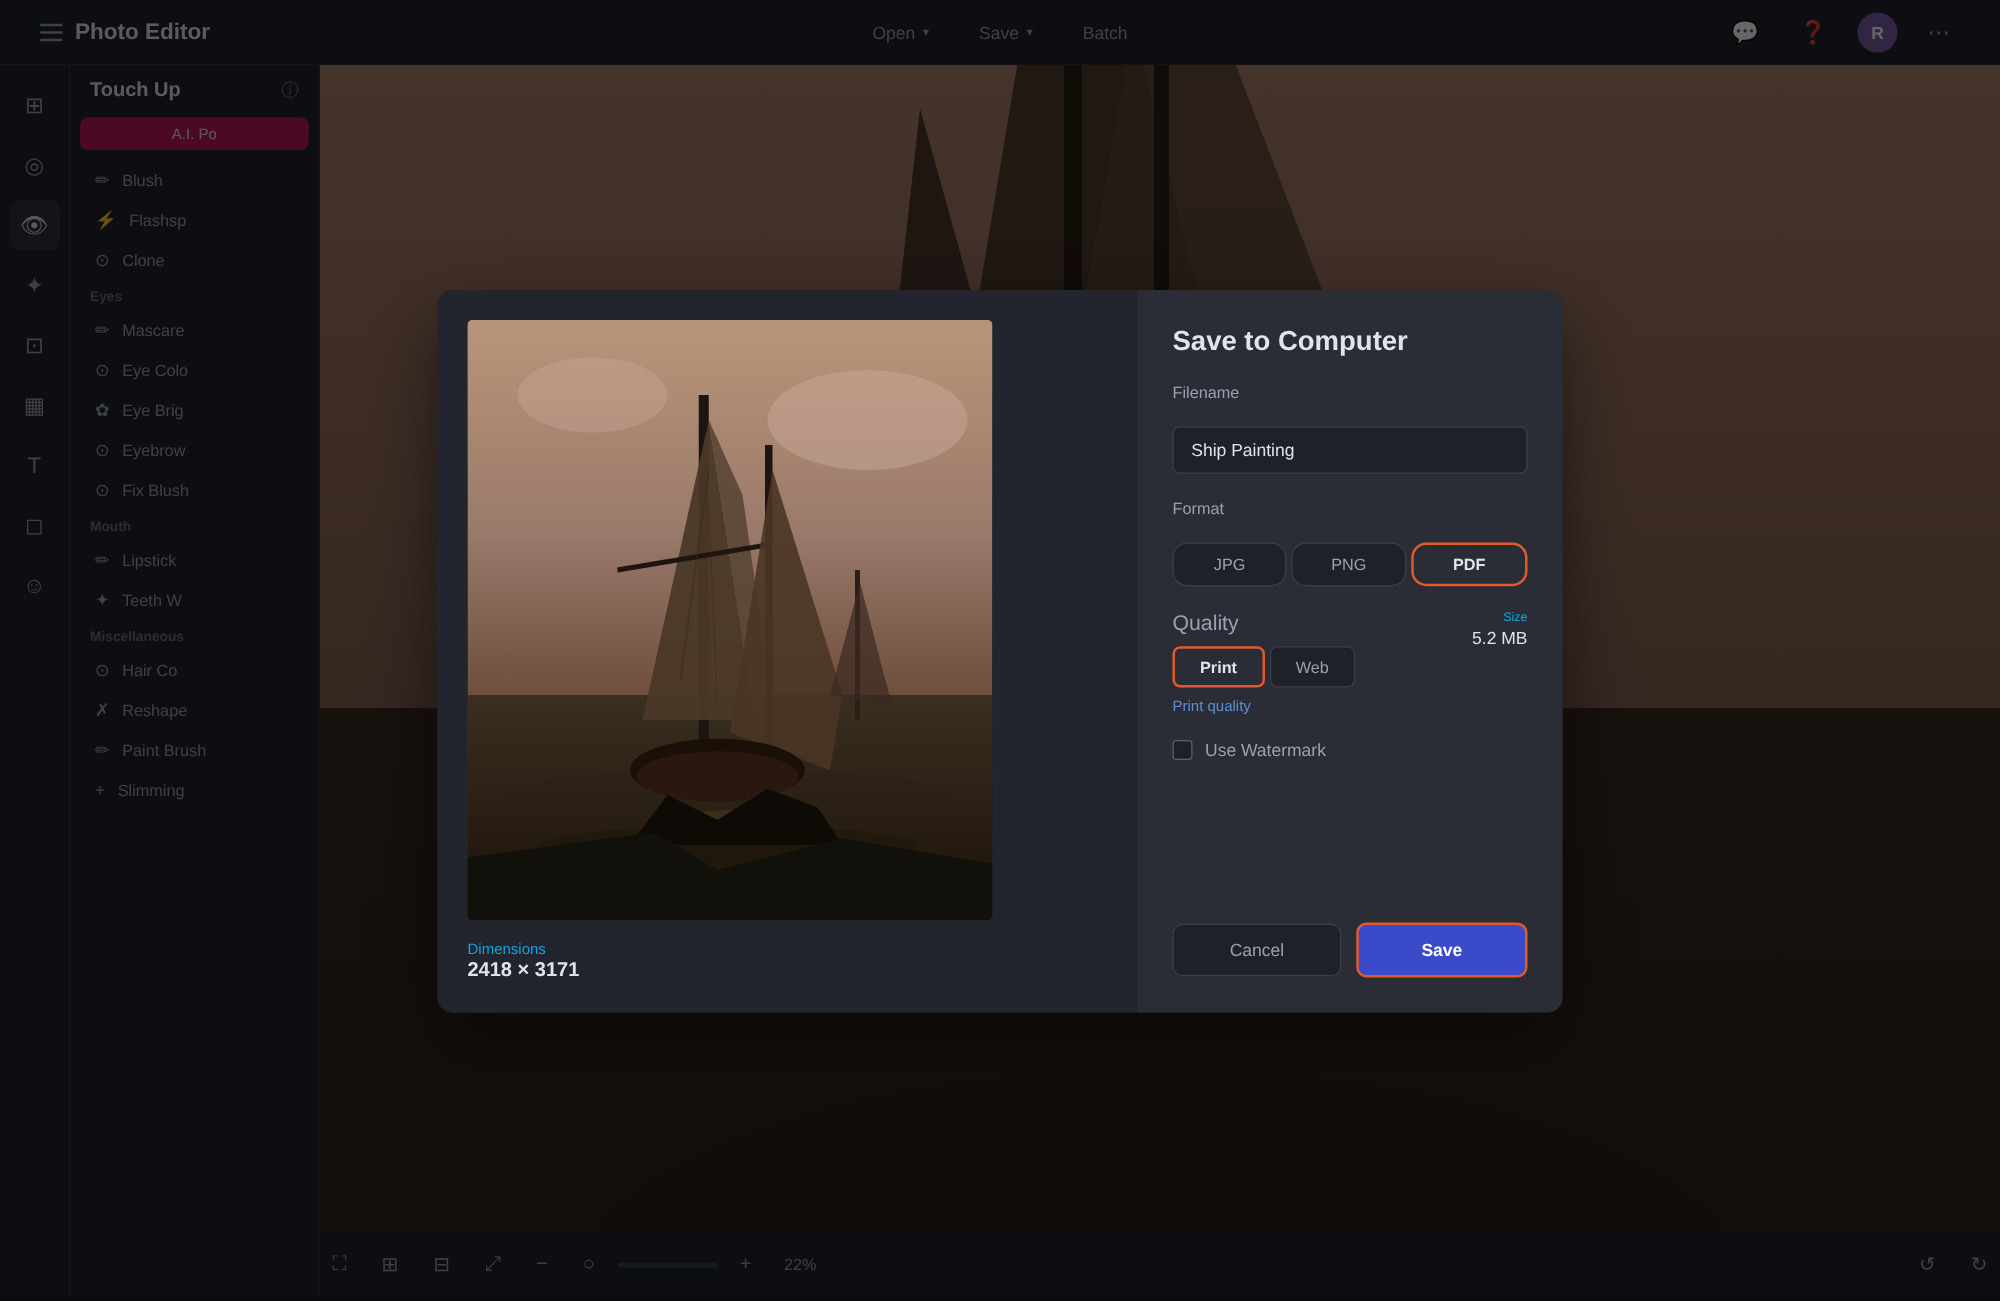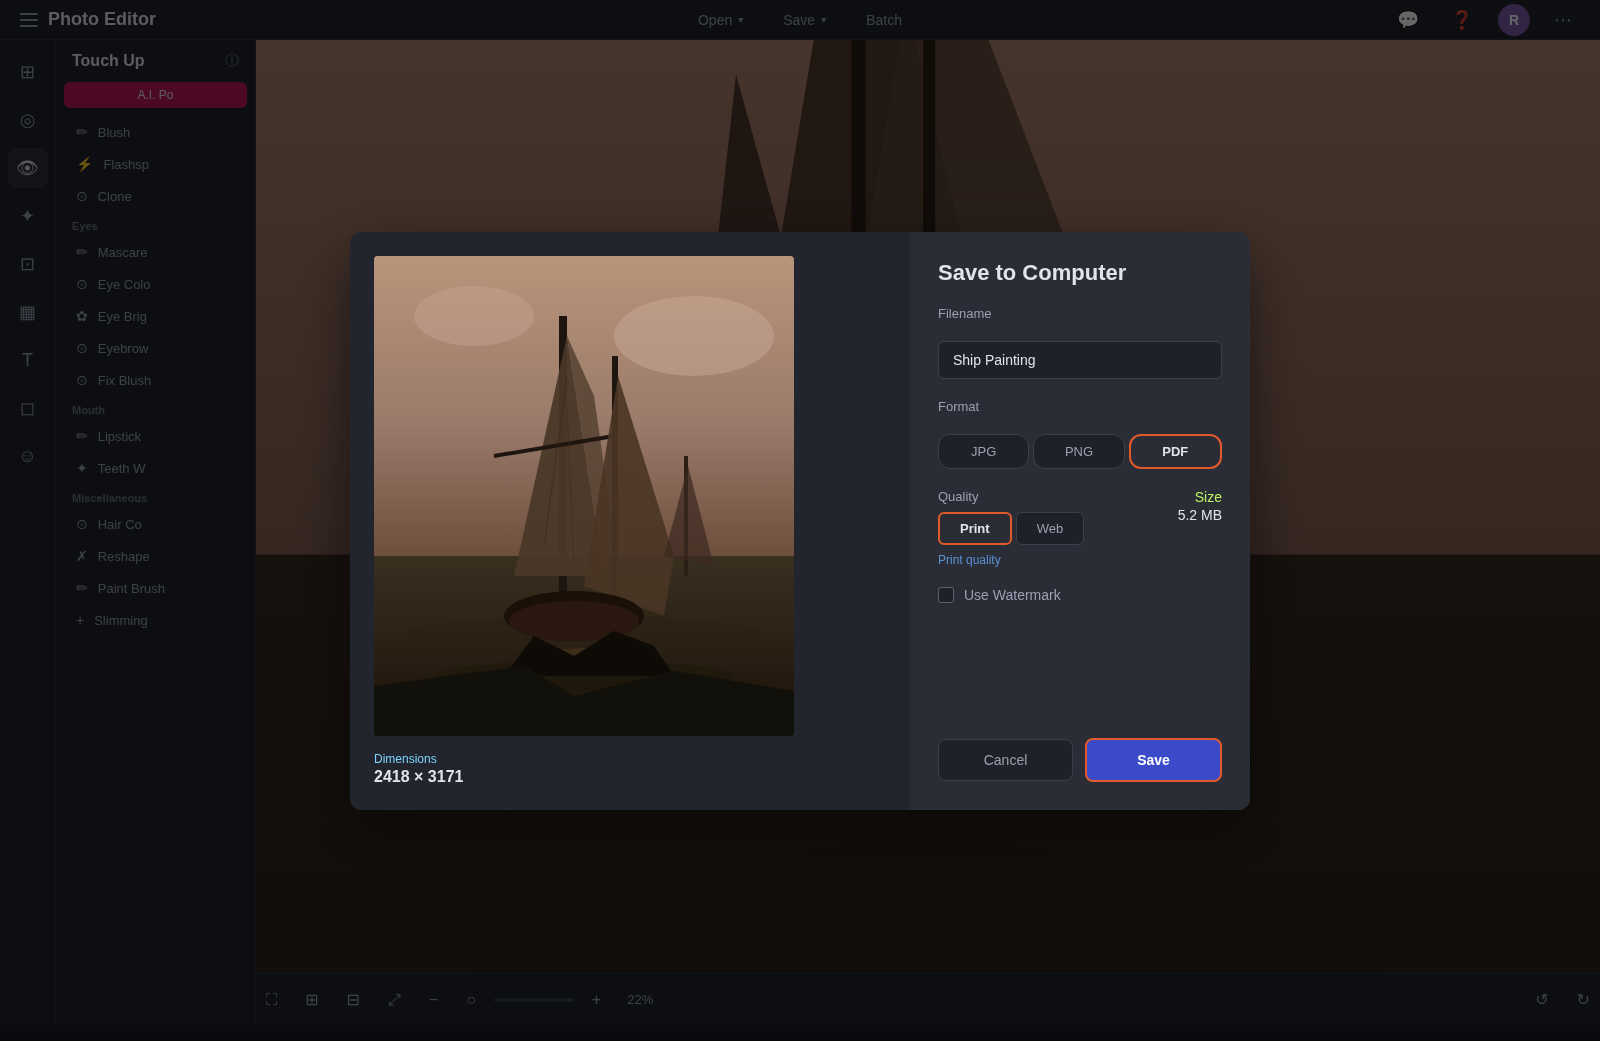--- a/index.html
+++ b/index.html
@@ -9,23 +9,23 @@
       overflow: hidden;
       font-family: -apple-system, BlinkMacSystemFont, 'Segoe UI', sans-serif;
       background: #1a1d24;
       color: #cdd0d8;
     }
 
     
     .topbar {
       display: flex;
       align-items: center;
-      height: 40px;
+      height: 52px;
       background: #22252e;
-      padding: 0 20px;
+      padding: 0 32px;
       border-bottom: 1px solid #2e3240;
       position: relative;
       z-index: 1;
     }
     .topbar-left {
       display: flex;
       align-items: center;
       gap: 10px;
       min-width: 220px;
     }
@@ -280,21 +280,21 @@
       width: 100%;
       height: 100%;
     }
     .modal-dimensions {
       display: flex;
       flex-direction: column;
       gap: 2px;
     }
     .dimensions-label {
       font-size: 12px;
-      color: #7dd3fc;
+      color: #0ea5e9;
     }
     .dimensions-value {
       font-size: 16px;
       font-weight: 600;
       color: #e2e4ea;
     }
 
     
     .modal-right {
       width: 340px;
@@ -353,21 +353,21 @@
       display: flex;
       justify-content: space-between;
       align-items: flex-start;
     }
     .quality-left {
       display: flex;
       flex-direction: column;
       gap: 8px;
     }
     .quality-label {
-      font-size: 13px;
+      font-size: 17px;
       color: #9aa0b2;
     }
     .quality-buttons {
       display: flex;
       gap: 4px;
     }
     .quality-btn {
       padding: 7px 20px;
       background: #1e2128;
       border: 1px solid #3a3f50;
@@ -388,22 +388,22 @@
       cursor: pointer;
       text-decoration: none;
     }
     .size-info {
       display: flex;
       flex-direction: column;
       gap: 2px;
       text-align: right;
     }
     .size-label {
-      font-size: 14px;
-      color: #bef264;
+      font-size: 10px;
+      color: #0ea5e9;
     }
     .size-value {
       font-size: 14px;
       color: #e2e4ea;
     }
     .watermark-row {
       display: flex;
       align-items: center;
       gap: 10px;
     }

